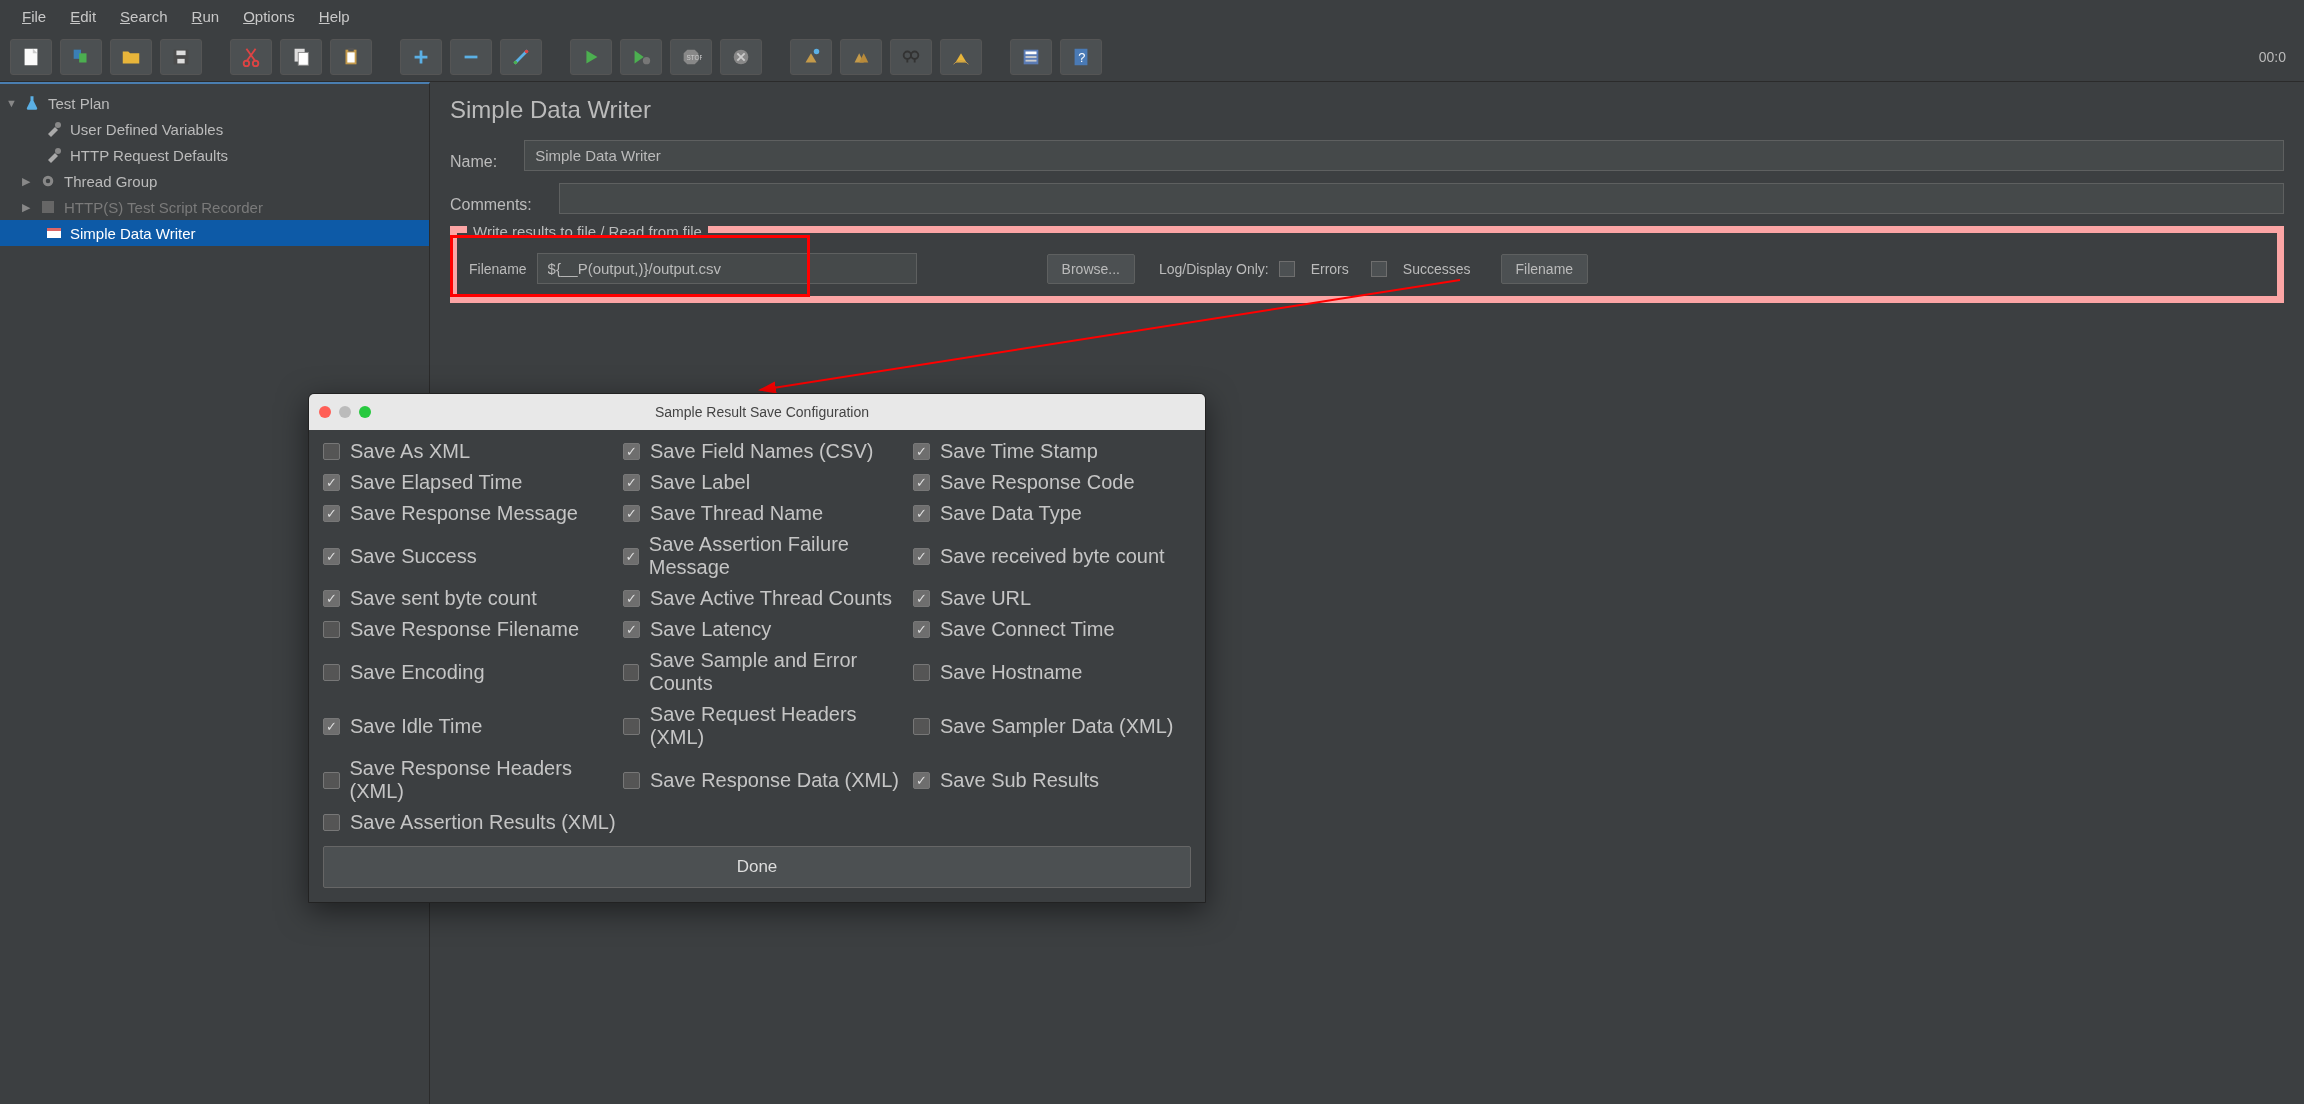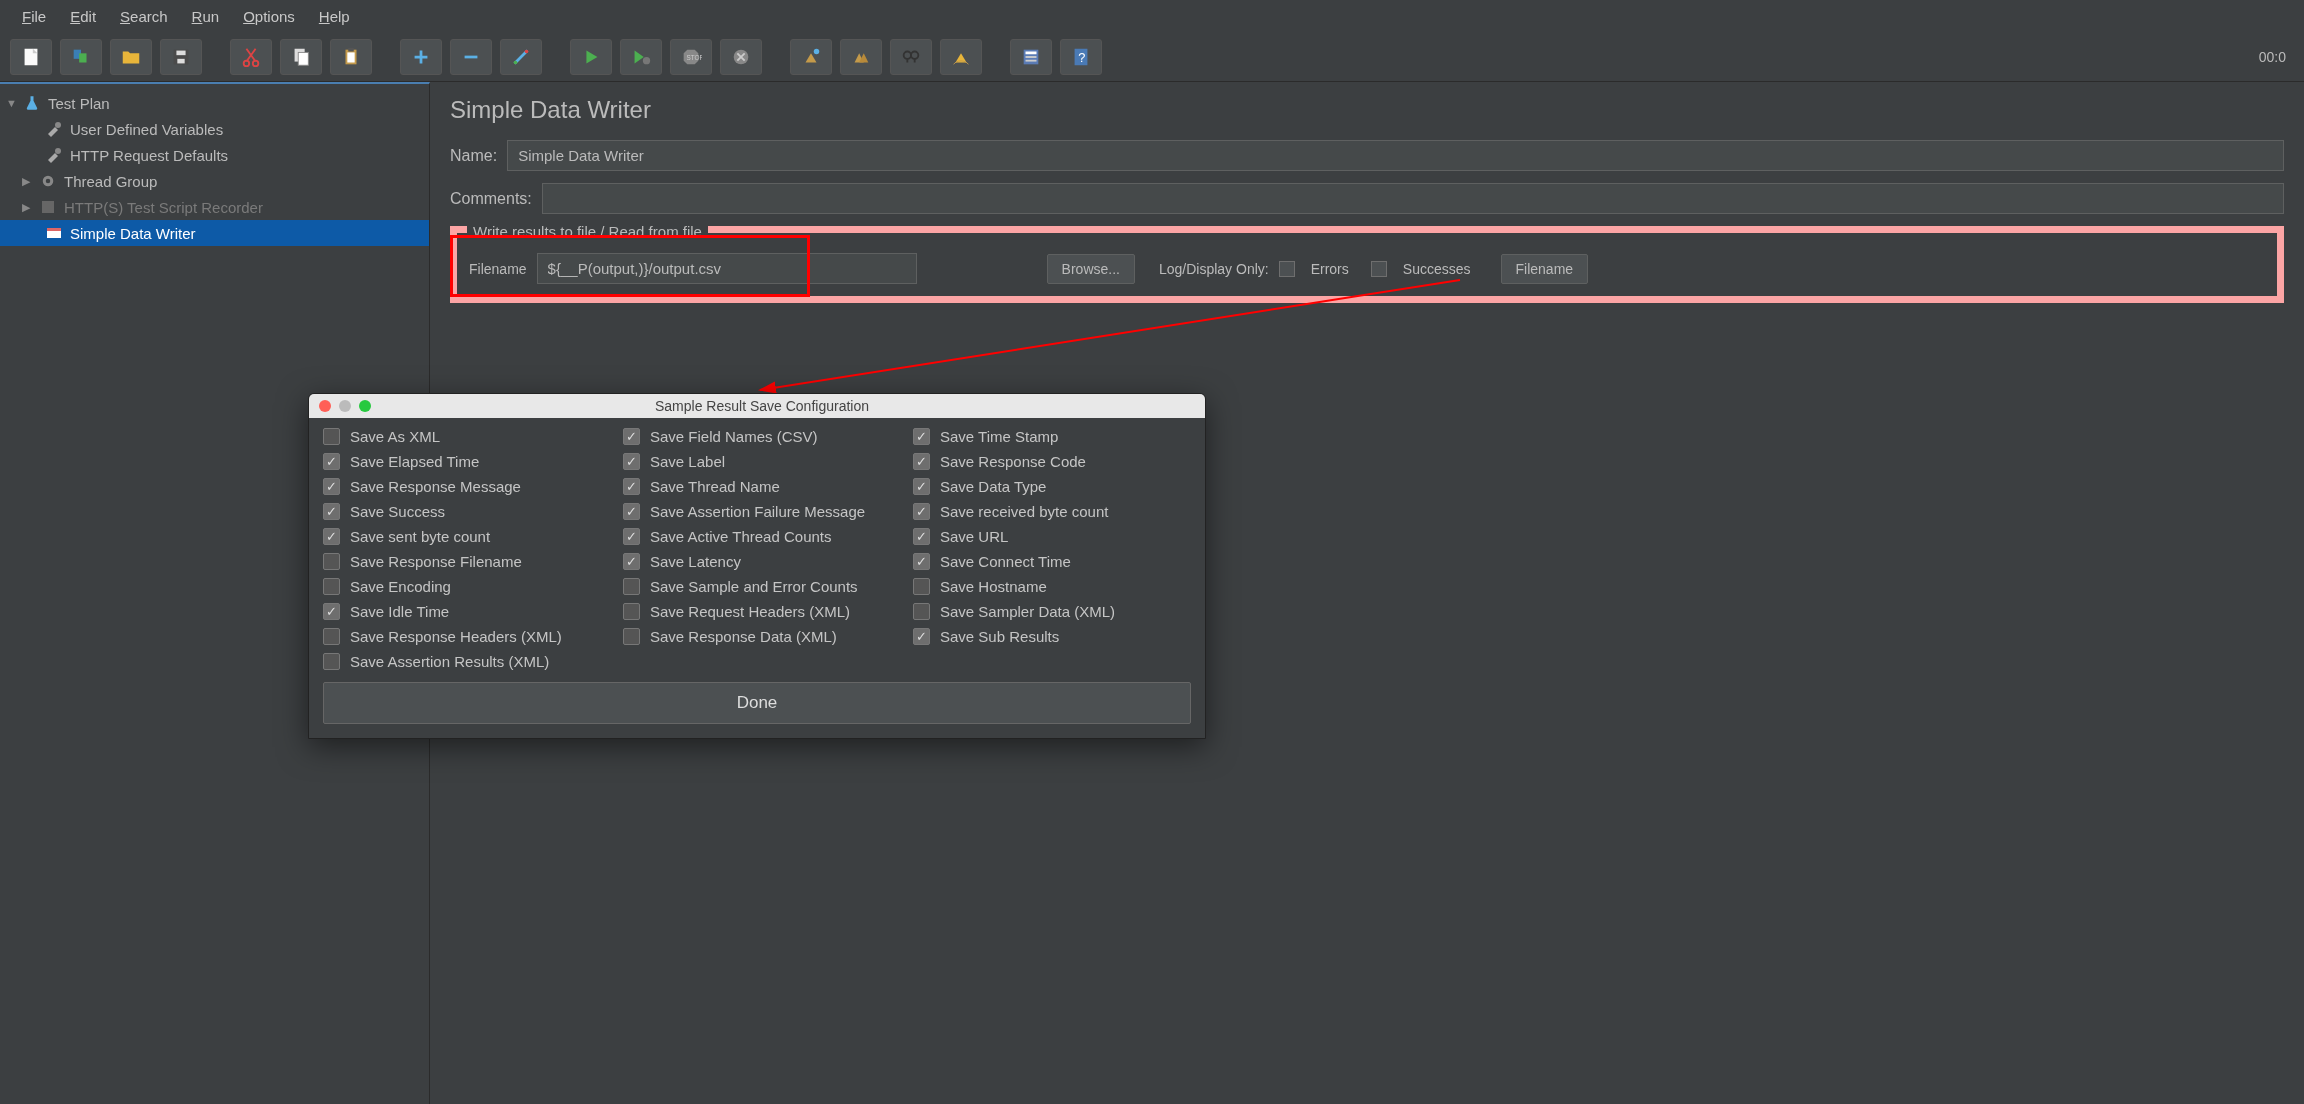--- a/index.html
+++ b/index.html
@@ -25,45 +25,45 @@
 .tree-item.selected { background: #0d5aa7; color: #fff; }
 .tree-toggle { width: 14px; font-size: 11px; color: #888; margin-right: 2px; }
 .tree-icon { width: 20px; height: 20px; margin-right: 6px; display: inline-flex; align-items: center; justify-content: center; }
 .tree-item.dim { color: #7a7a7a; }
 .indent-1 { padding-left: 22px; }
 .indent-2 { padding-left: 44px; }
 
 
 .content { flex: 1; background: #3c3f41; padding: 14px 20px; }
 .content h1 { font-size: 24px; font-weight: normal; color: #bbb; margin-bottom: 16px; }
-.row { display: flex; align-items: center; margin-bottom: 12px; }
+.row { display: flex; align-items: flex-end; margin-bottom: 12px; gap: 17px; }
 .row label { margin-right: 10px; font-size: 16px; }
 .text-input { flex: 1; background: #45494a; border: 1px solid #5e6060; padding: 6px 10px; color: #bbb; font-size: 15px; }
 
 .fieldset { border: 7px solid #fca5a5; padding: 6px 12px 12px 12px; margin-top: 6px; position: relative; }
 .fieldset-legend { position: absolute; top: -10px; left: 10px; background: #3c3f41; padding: 0 6px; color: #bbb; font-size: 15px; }
 .file-row { display: flex; align-items: center; gap: 10px; margin-top: 14px; }
 .filename-box { background: #45494a; border: 1px solid #5e6060; padding: 6px 10px; color: #bbb; font-size: 15px; width: 380px; }
 .btn { background: #4c5052; border: 1px solid #5e6060; padding: 6px 14px; color: #bbb; cursor: pointer; font-size: 14px; border-radius: 2px; }
 .chk { width: 16px; height: 16px; background: #4c5052; border: 1px solid #6e6e6e; display: inline-block; margin-right: 6px; }
 
 
 .highlight-box { position: absolute; border: 3px solid red; pointer-events: none; }
 
 
 .dialog { position: absolute; background: #3c3f41; border: 1px solid #222; border-radius: 6px 6px 0 0; box-shadow: 0 8px 30px rgba(0,0,0,0.5); overflow: hidden; }
-.dialog-titlebar { background: #e8e8e8; color: #333; display: flex; align-items: center; padding: 4px 10px; height: 24px; }
+.dialog-titlebar { background: #e8e8e8; color: #333; display: flex; align-items: center; padding: 4px 10px; height: 36px; }
 .traffic { width: 12px; height: 12px; border-radius: 50%; margin-right: 8px; }
 .traffic.red { background: #ff5f56; }
 .traffic.yellow { background: #bbb; }
 .traffic.green { background: #27c93f; }
 .dialog-title { flex: 1; text-align: center; font-size: 14px; color: #444; margin-left: -50px; }
 .dialog-body { padding: 10px 14px 14px 14px; }
 .check-grid { display: grid; grid-template-columns: 300px 290px 280px; row-gap: 8px; }
-.check-item { display: flex; align-items: center; font-size: 15px; color: #c5c5c5; }
+.check-item { display: flex; align-items: center; font-size: 20px; color: #c5c5c5; }
 .chk2 { width: 17px; height: 17px; background: #555; border: 1px solid #777; border-radius: 2px; margin-right: 10px; display: inline-flex; align-items: center; justify-content: center; cursor: pointer; }
 .chk2.checked { background: #6e6e6e; }
 .chk2.checked::after { content: "✓"; color: #ddd; font-size: 13px; }
 .done-btn { width: 100%; background: #4c5052; border: 1px solid #666; padding: 10px; color: #ddd; font-size: 17px; margin-top: 12px; cursor: pointer; border-radius: 2px; }
 
 
 .arrow-svg { position: absolute; pointer-events: none; }
 
 
 .ico { width: 22px; height: 22px; }

